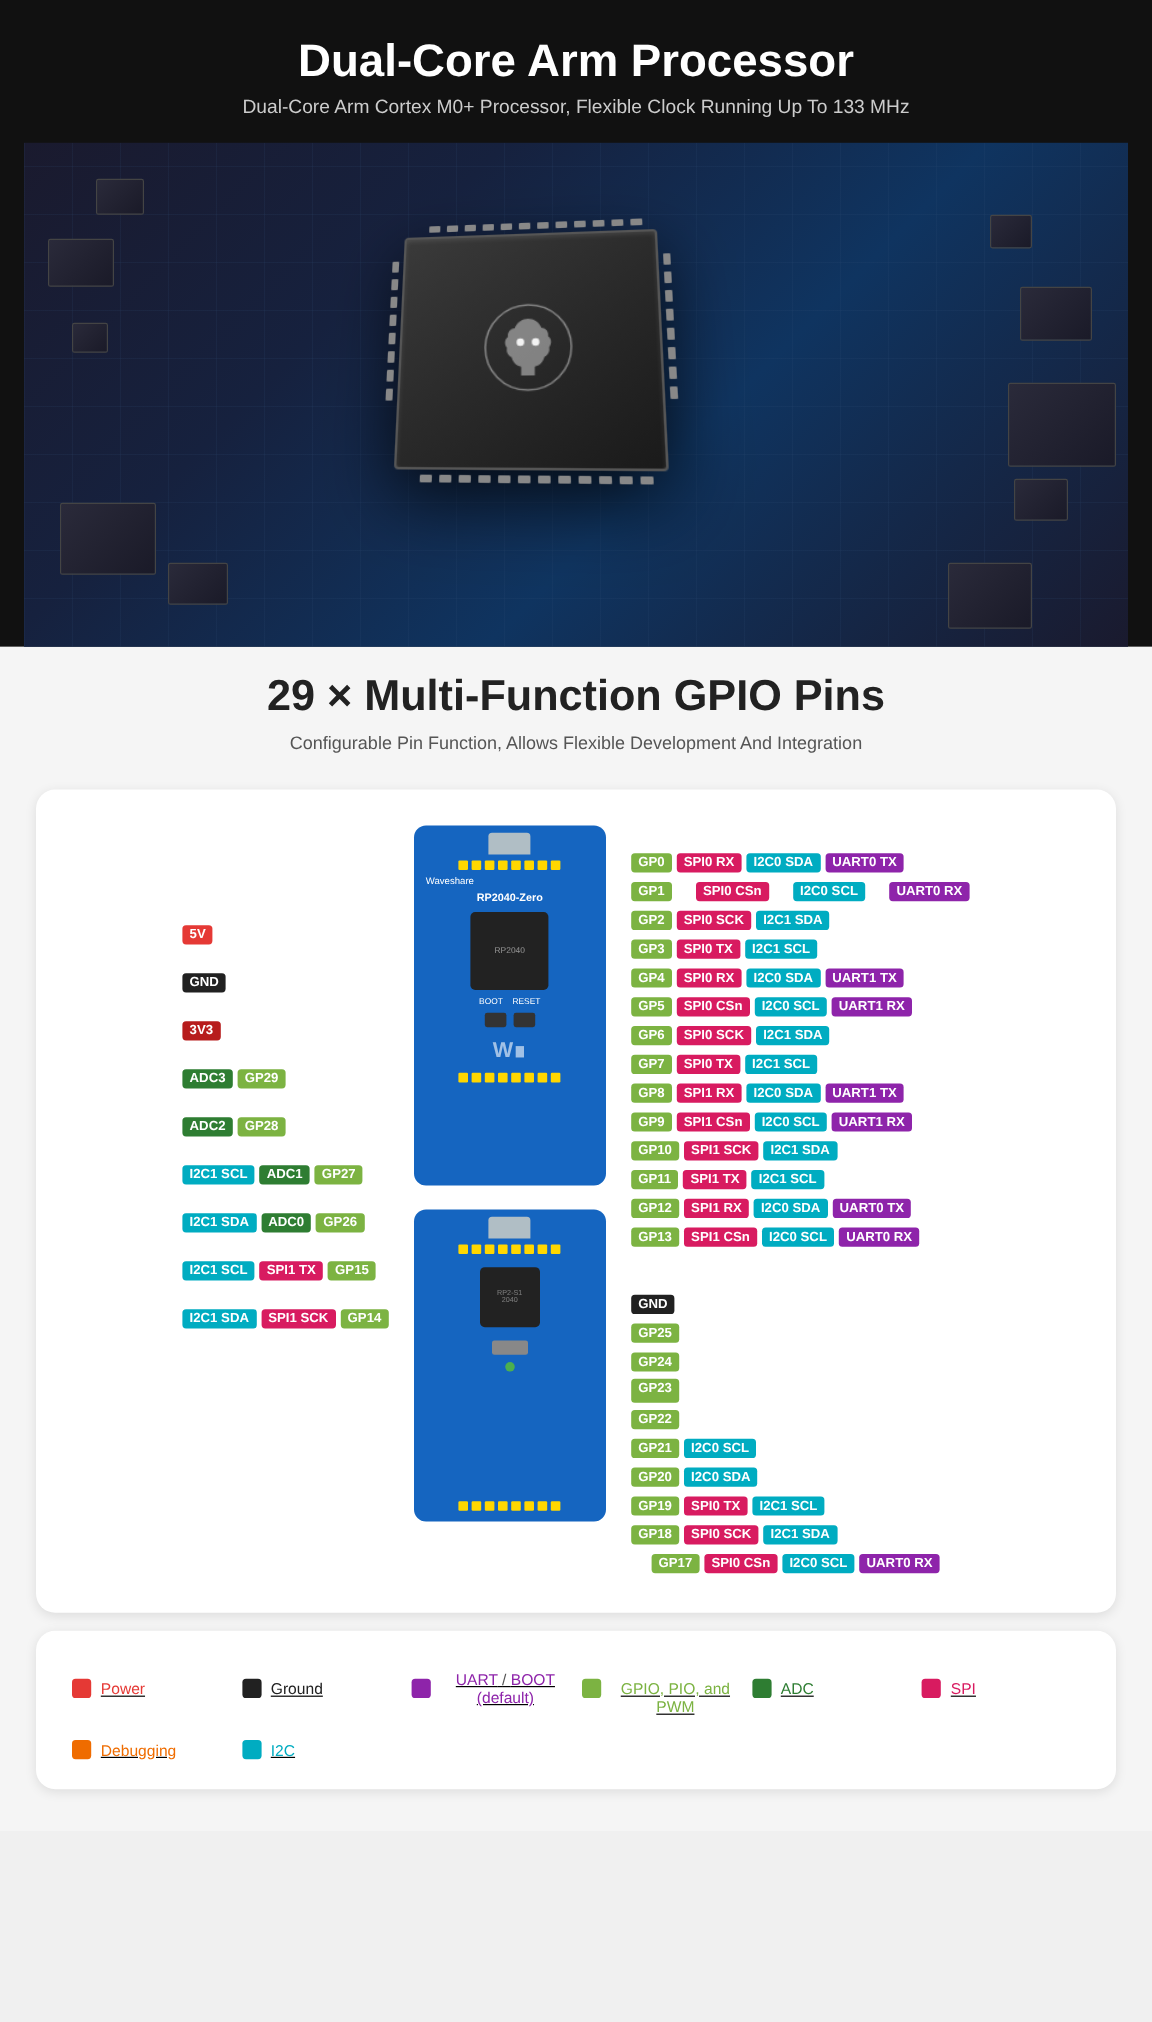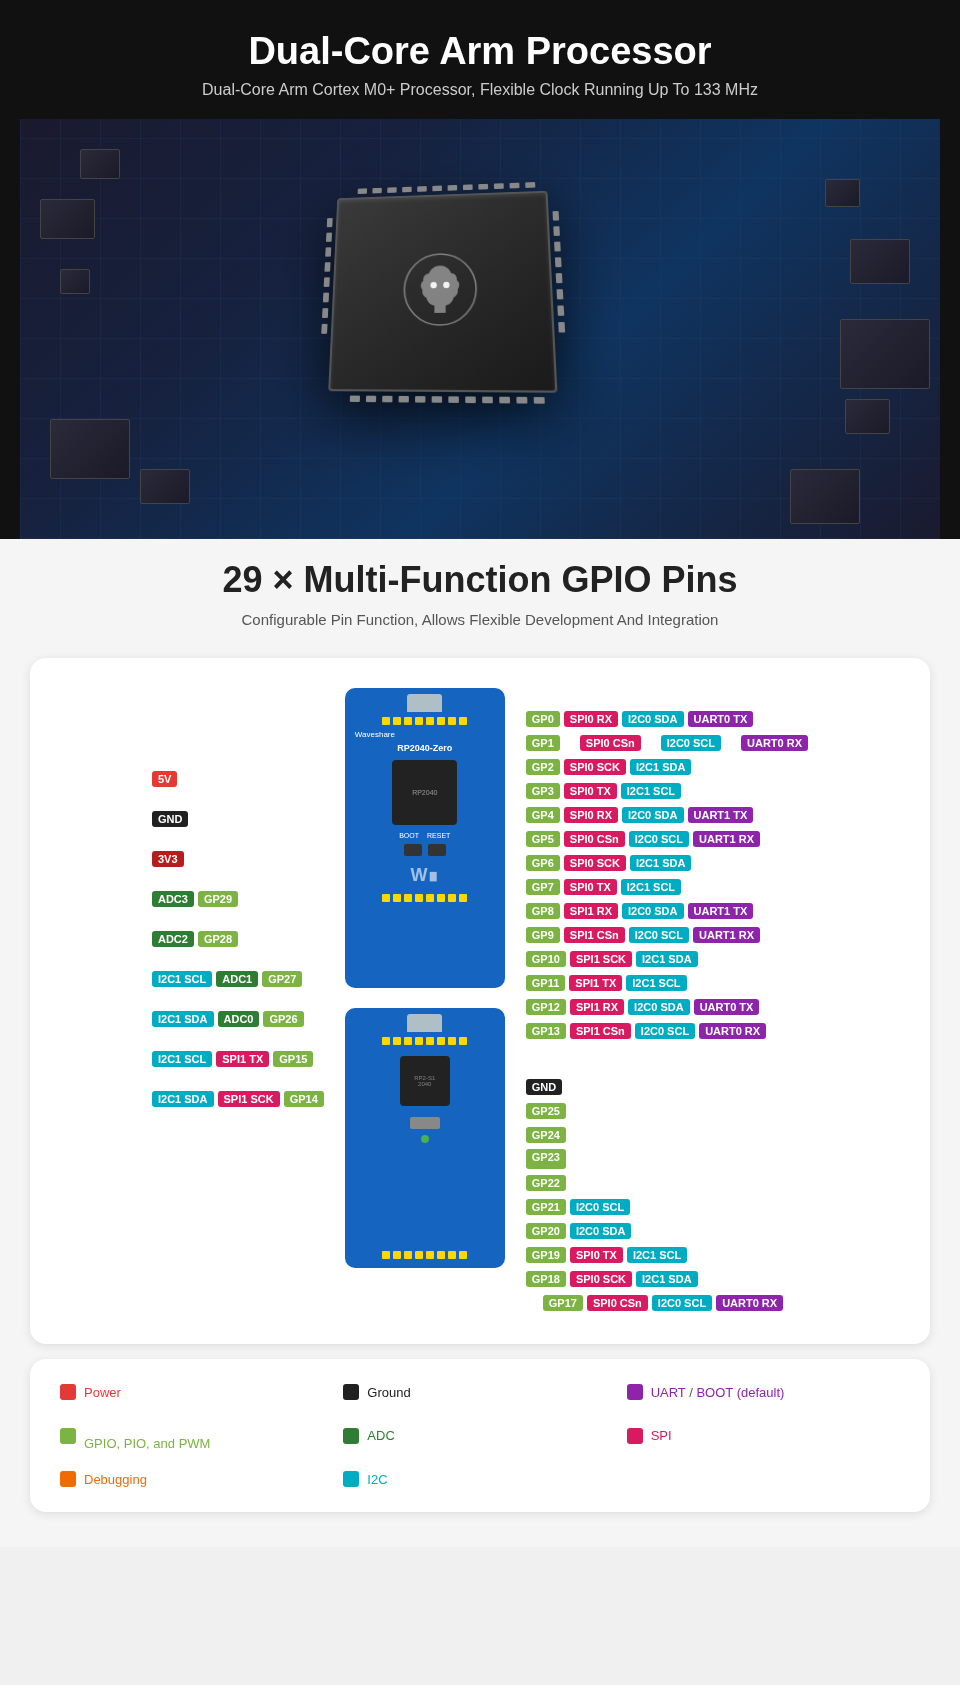--- a/index.html
+++ b/index.html
@@ -159,22 +159,23 @@
     
     .legend-section {
       background: white;
       border-radius: 16px;
       padding: 25px 30px;
       margin: 15px 10px;
       box-shadow: 0 2px 10px rgba(0,0,0,0.1);
     }
     .legend-grid {
       display: grid;
-      grid-template-columns: repeat(3, 1fr);
+      grid-template-columns: repeat(6, 1fr);
       gap: 20px 10px;
+      text-decoration: underline;
     }
     .legend-item {
       display: flex;
       align-items: center;
       gap: 8px;
     }
     .legend-dot {
       width: 16px;
       height: 16px;
       border-radius: 3px;

